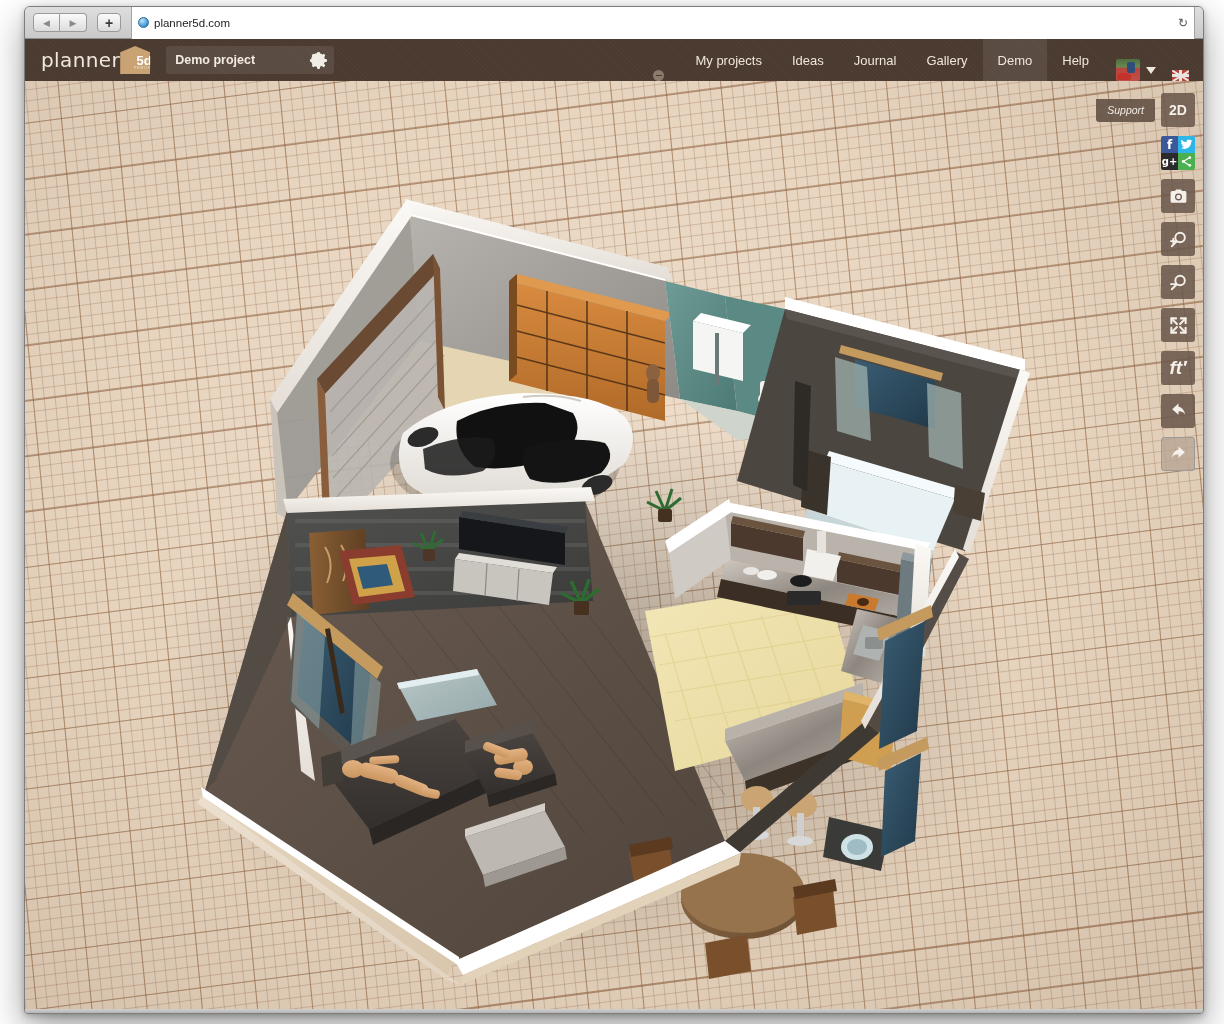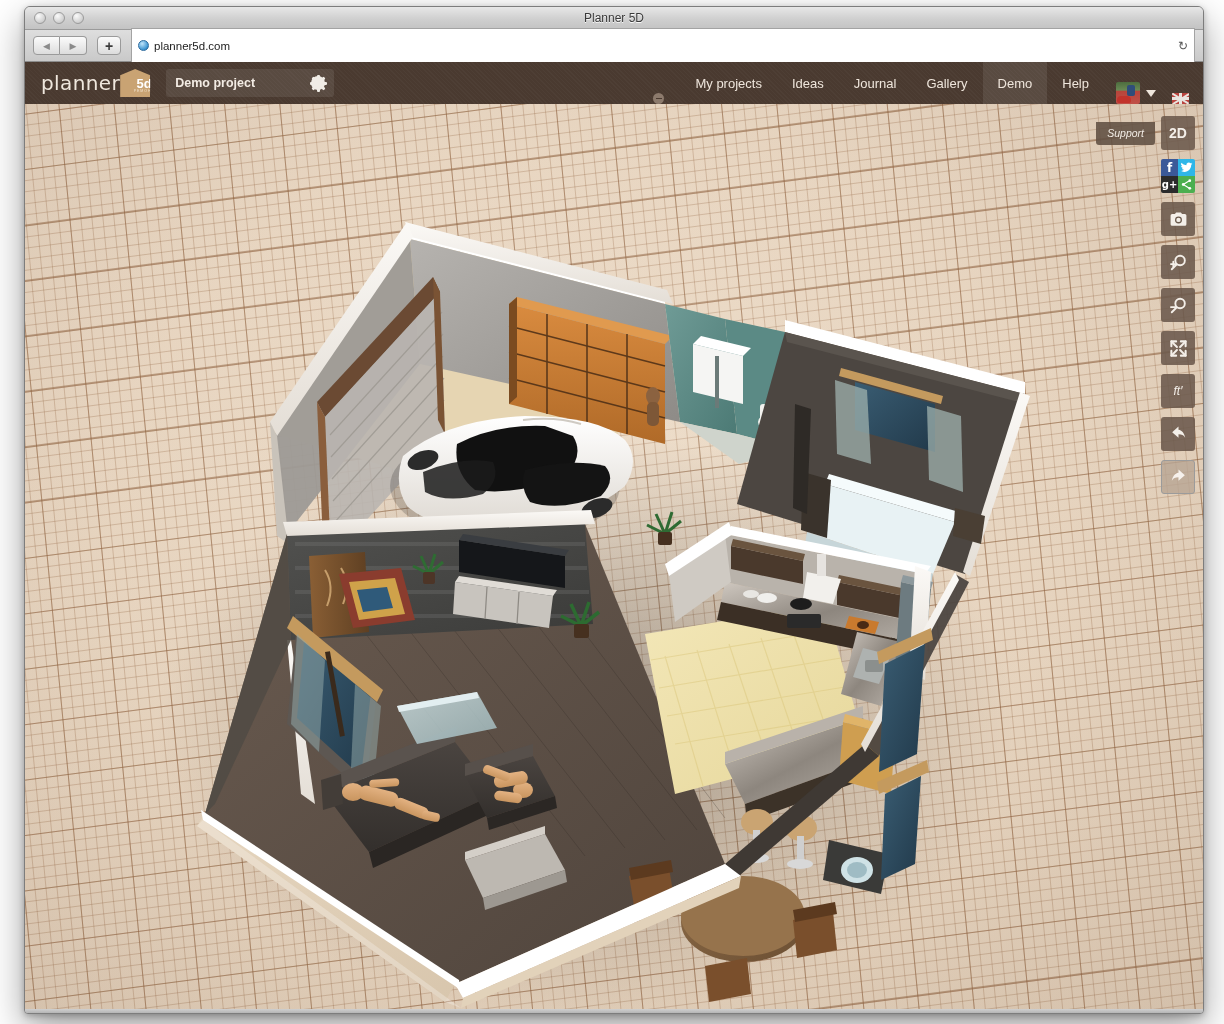--- a/index.html
+++ b/index.html
@@ -241,21 +241,21 @@
     margin-left: 32px;
   }
   .tbtn {
     width: 34px; height: 34px; border-radius: 3px;
     background: rgba(107,89,76,0.88);
     display: flex; align-items: center; justify-content: center;
     color: #f4efe9;
   }
   .tbtn.light { background: rgba(184,165,148,0.80); color: #f6f1ec; }
   .tbtn-label { font-size: 14px; font-weight: bold; }
-  .tbtn-units { font-size: 12px; font-weight: normal; font-style: italic; text-align: center; }
+  .tbtn-units { font-size: 19px; font-weight: bold; font-style: italic; text-align: center; }
 
   .social {
     width: 34px; height: 34px; display: grid;
     grid-template-columns: 1fr 1fr; grid-template-rows: 1fr 1fr;
     border-radius: 2px; overflow: hidden;
   }
   .soc {
     display: flex; align-items: center; justify-content: center;
     font-size: 12px; font-weight: bold; color: #fff;
     font-family: "DejaVu Sans", sans-serif;
@@ -275,28 +275,20 @@
   .win-bottom {
     height: 4px; background: linear-gradient(to bottom,#cfcfcf,#b5b5b5);
     flex: 0 0 auto;
   }
 </style>
 </head>
 <body>
 
 <div class="os-window">
 
-  <div class="titlebar">
-    <div class="traffic">
-      <span class="light"></span>
-      <span class="light"></span>
-      <span class="light"></span>
-    </div>
-    <div class="win-title">Planner 5D</div>
-  </div>
 
   <div class="toolbar-row">
     <div class="navbtns">
       <div class="navbtn">◀</div>
       <div class="navbtn">▶</div>
     </div>
     <div class="plusbtn">+</div>
     <div class="urlbar">
       <span class="globe"></span>
       <span class="url-text">planner5d.com</span>

